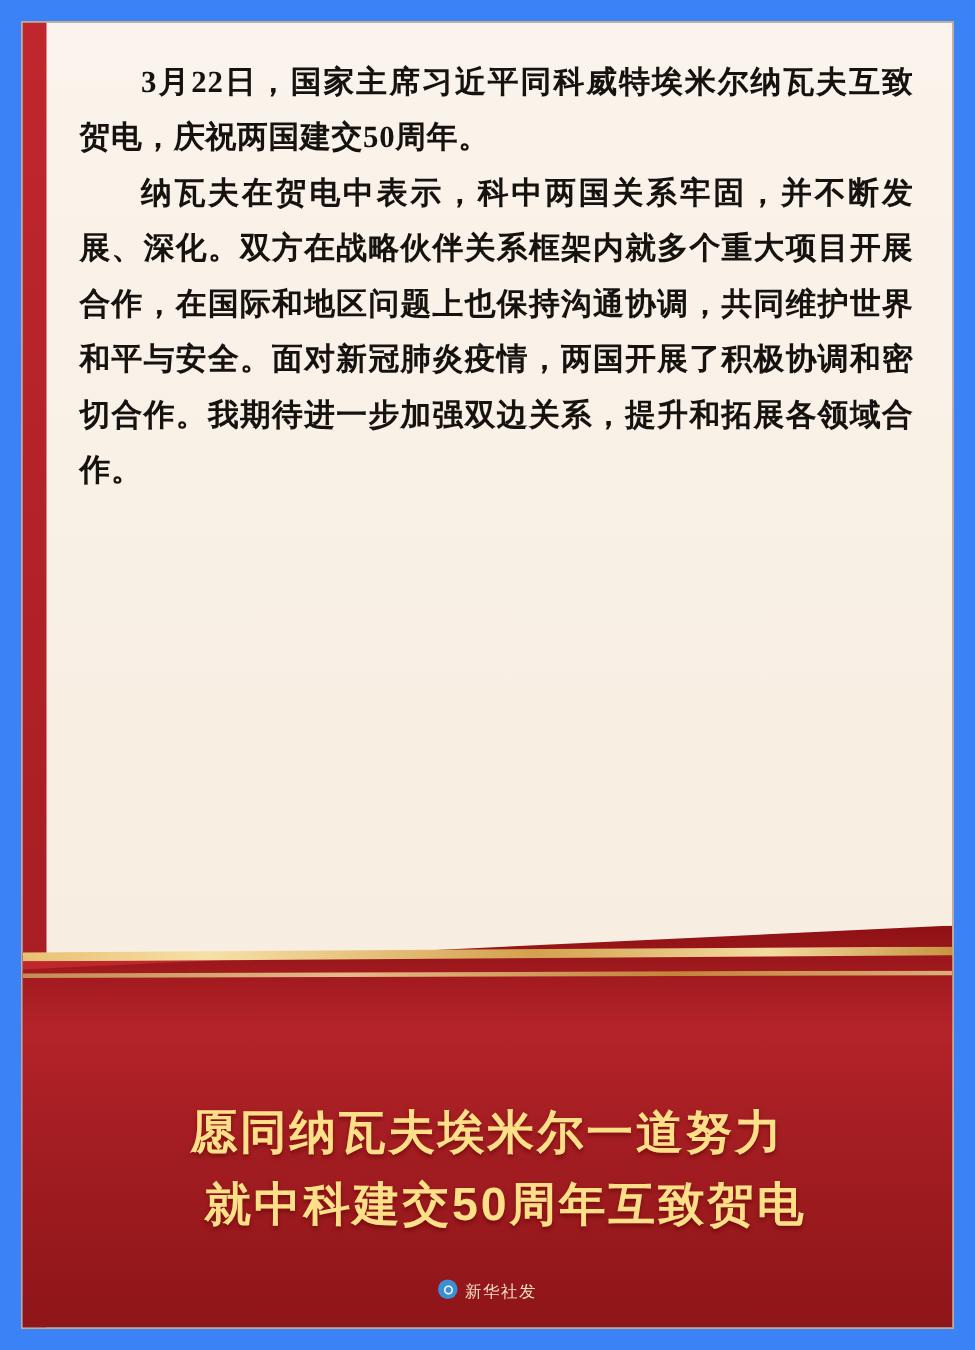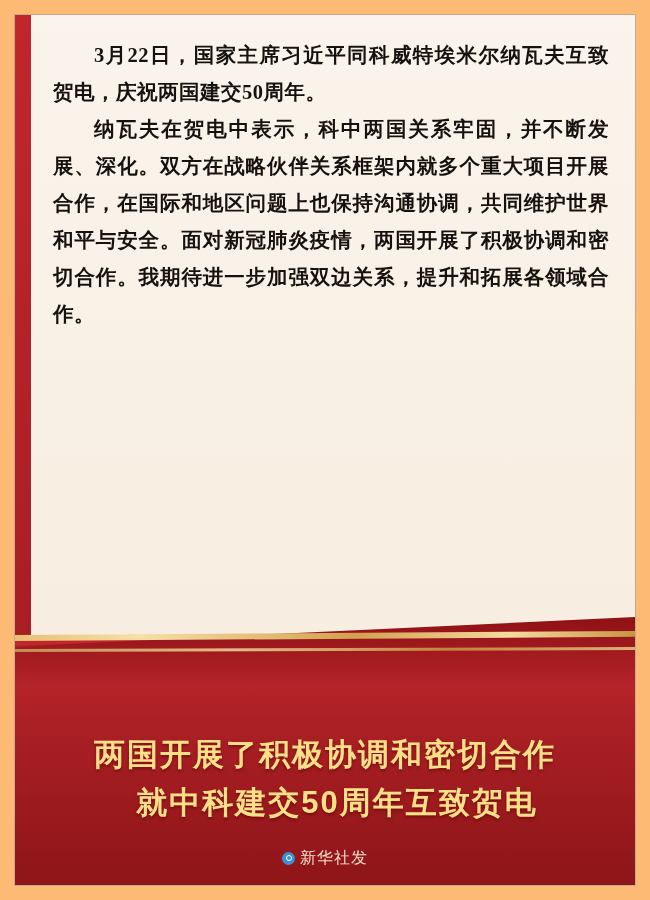--- a/index.html
+++ b/index.html
@@ -10,21 +10,21 @@
     width: 650px;
     height: 900px;
     background: #f3e9de;
     font-family: "Liberation Serif", "DejaVu Serif", serif;
     overflow: hidden;
   }
   .poster {
     position: relative;
     width: 650px;
     height: 900px;
-    background: #fdba74;
+    background: #3b82f6;
     box-sizing: border-box;
     overflow: hidden;
   }
   
   .frame {
     position: absolute;
     left: 14px;
     top: 14px;
     right: 14px;
     bottom: 14px;
@@ -132,21 +132,21 @@
     display: block;
     padding-left: 24px;
   }
   .credit {
     position: absolute;
     left: 0;
     right: 0;
     bottom: 16px;
     text-align: center;
     color: #f2dfc6;
-    font-size: 16px;
+    font-size: 11px;
     font-family: "Liberation Sans", "DejaVu Sans", sans-serif;
     letter-spacing: 1px;
   }
   .credit-logo {
     display: inline-block;
     width: 13px;
     height: 13px;
     border-radius: 50%;
     background: #3b8fd4;
     position: relative;
@@ -180,21 +180,21 @@
       <p class="para">纳瓦夫在贺电中表示，科中两国关系牢固，并不断发展、深化。双方在战略伙伴关系框架内就多个重大项目开展合作，在国际和地区问题上也保持沟通协调，共同维护世界和平与安全。面对新冠肺炎疫情，两国开展了积极协调和密切合作。我期待进一步加强双边关系，提升和拓展各领域合作。</p>
     </div>
 
     <div class="banner">
       <div class="banner-bg"></div>
       <div class="banner-swoosh"></div>
       <div class="gold-line"></div>
       <div class="gold-line2"></div>
       <div class="banner-inner">
         <div class="headline">
-          <span class="l1">两国开展了积极协调和密切合作</span>
+          <span class="l1">愿同纳瓦夫埃米尔一道努力</span>
           <span class="l2">就中科建交50周年互致贺电</span>
         </div>
         <div class="credit">
           <span class="credit-logo"></span><span class="credit-text">新华社发</span>
         </div>
       </div>
     </div>
   </div>
 </div>
 

